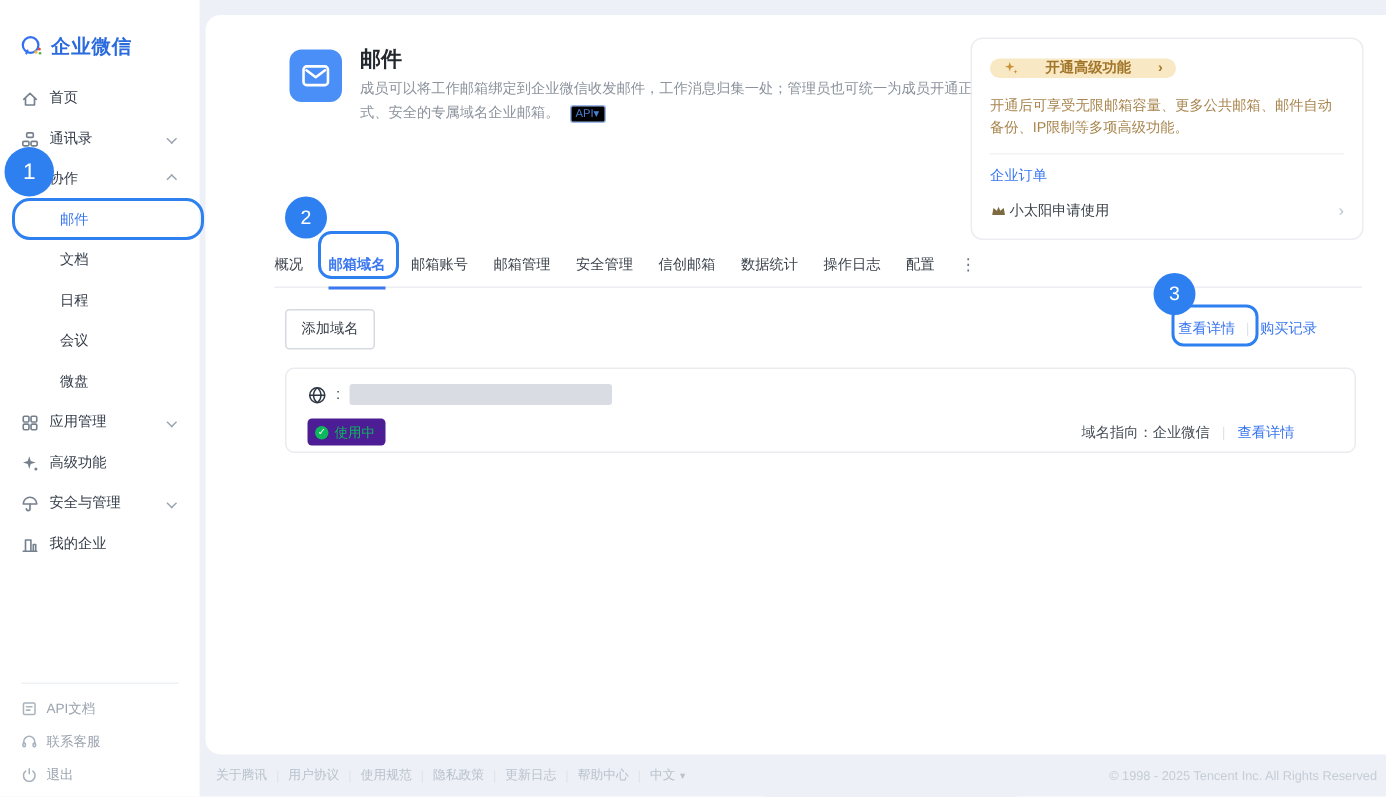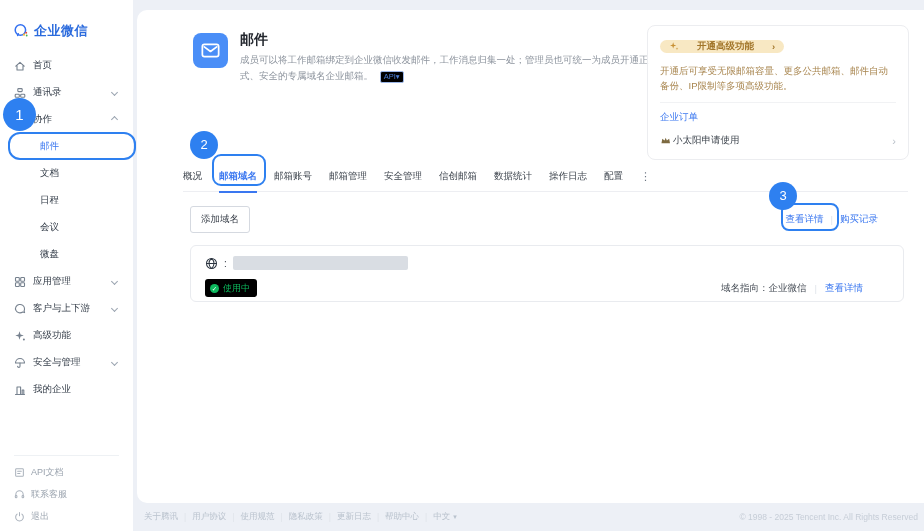--- a/index.html
+++ b/index.html
@@ -50,21 +50,21 @@
   .btn-add { position:absolute; left:53px; top:196px; font-size:9.5px; color:#363d47; background:#fff; border:1px solid #d5d9e0; border-radius:3px; padding:6px 10px; cursor:pointer; }
   .records { position:absolute; right:46px; top:203px; display:flex; align-items:center; font-size:9.5px; color:#3a77f0; }
   .records .rec { cursor:pointer; }
   .records .vdiv { color:#e0e4ea; margin:0 7px; }
   
   .domain-card { position:absolute; left:53px; right:20px; top:235px; height:57px; border:1px solid #e9ebef; border-radius:6px; padding:10px 14px; }
   .dc-row1 { display:flex; align-items:center; gap:6px; }
   .dc-sep { font-size:10px; color:#3b424b; }
   .dc-blob { width:175px; height:14px; background:#d9dde3; border-radius:2px; }
   .dc-row2 { display:flex; align-items:center; margin-top:9px; }
-  .status-badge { display:inline-flex; align-items:center; gap:4px; background:#000000; color:#0cb85c; font-size:9px; padding:2.5px 7px 2.5px 5px; border-radius:3px; }
+  .status-badge { display:inline-flex; align-items:center; gap:4px; background:#4c1d95; color:#0cb85c; font-size:9px; padding:2.5px 7px 2.5px 5px; border-radius:3px; }
   .status-check { width:9px; height:9px; border-radius:50%; background:#0db85d; color:#fff; font-size:6.5px; line-height:9px; text-align:center; }
   .dc-right { margin-left:auto; display:flex; align-items:center; padding-right:26px; font-size:9.5px; color:#444b54; }
   .dc-right .vdiv { color:#e0e4ea; margin:0 8px; }
   .link-blue { color:#3a77f0; cursor:pointer; }
   
   .footer { position:absolute; left:137px; right:0; top:503px; height:28px; display:flex; align-items:center; font-size:8.5px; color:#b9c2cd; }
   .footer .flink { cursor:pointer; white-space:nowrap; }
   .footer .fdiv { color:#e0e4ea; margin:0 6px; }
   .footer .first { margin-left:7px; }
   .footer .caret { font-size:7px; margin-left:3px; color:#b9c2cd; }
@@ -149,29 +149,20 @@
             <rect x="6.7" y="1.5" width="3.8" height="3.8" rx=".8"></rect>
             <rect x="1.5" y="6.7" width="3.8" height="3.8" rx=".8"></rect>
             <rect x="6.7" y="6.7" width="3.8" height="3.8" rx=".8"></rect>
           </svg>
         </span>
       <span>应用管理</span>
       <span class="chev down"></span>
     </div>
     <div class="nav-item">
       <span class="nicon">
-          <svg width="12" height="12" viewBox="0 0 12 12" fill="none" stroke="currentColor" stroke-width="1.1" stroke-linejoin="round">
-            <path d="M10.5 5.7A4.5 4.2 0 1 0 8.7 9l1.9.6-.5-1.8a4.2 4.2 0 0 0 .4-2.1z"></path>
-          </svg>
-        </span>
-      <span>客户与上下游</span>
-      <span class="chev down"></span>
-    </div>
-    <div class="nav-item">
-      <span class="nicon">
           <svg width="12" height="12" viewBox="0 0 12 12">
             <path d="M5.5 1.2l1 3.2 3.3 1-3.3 1-1 3.3-1-3.3-3.2-1 3.2-1z" fill="currentColor"></path>
             <circle cx="9.9" cy="9.6" r="1" fill="currentColor"></circle>
           </svg>
         </span>
       <span>高级功能</span>
     </div>
     <div class="nav-item">
       <span class="nicon">
           <svg width="12" height="12" viewBox="0 0 12 12" fill="none" stroke="currentColor" stroke-width="1.1" stroke-linecap="round" stroke-linejoin="round">

